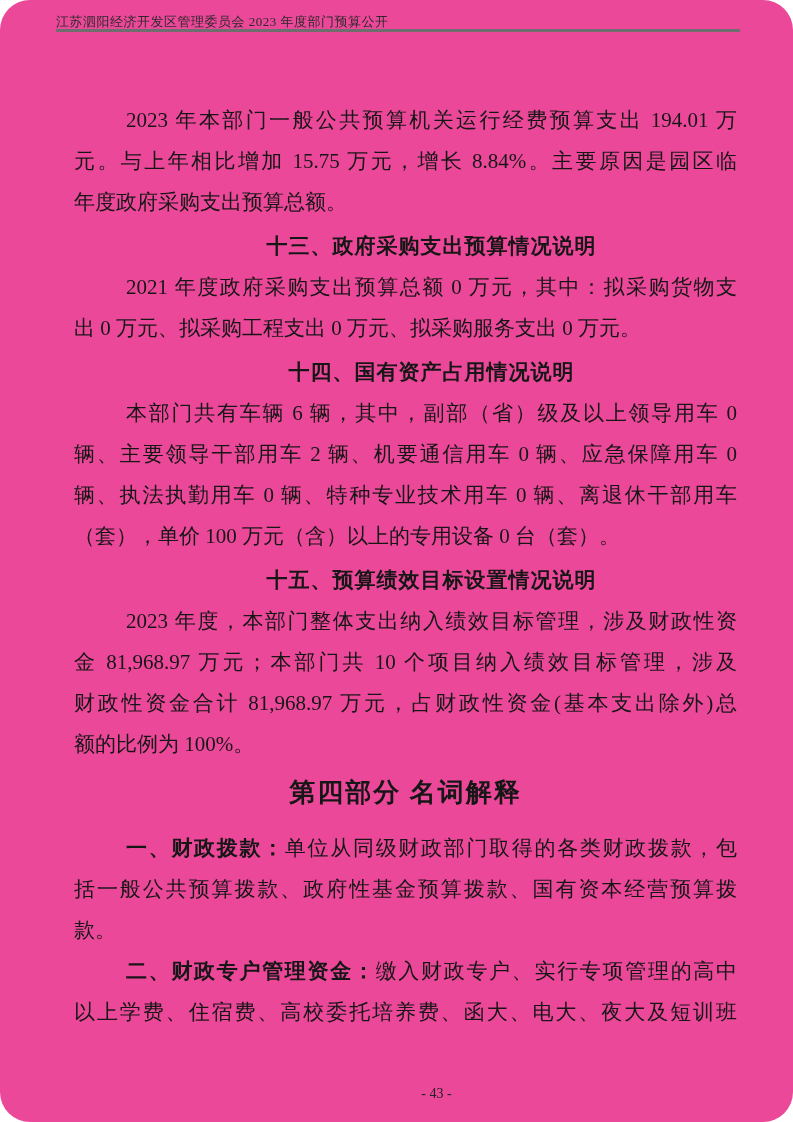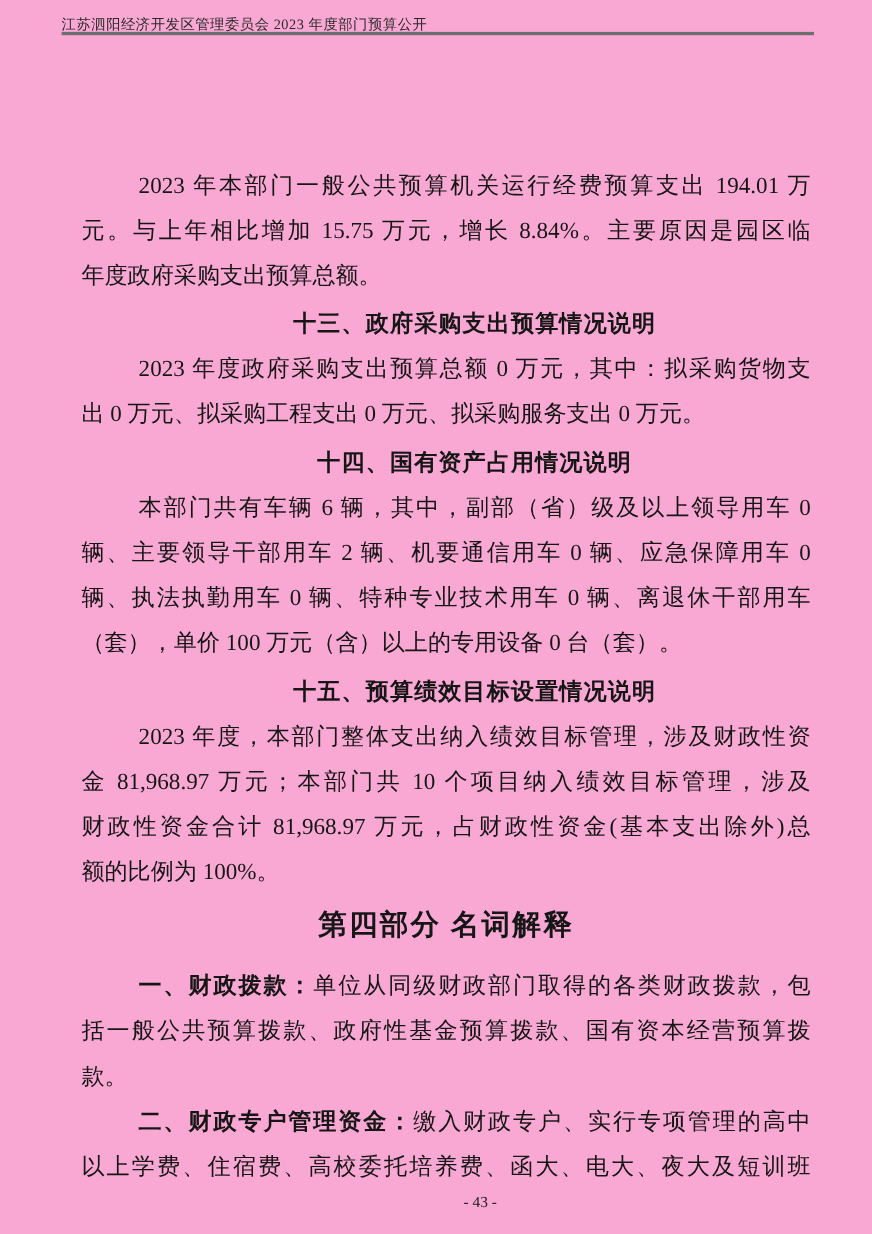--- a/index.html
+++ b/index.html
@@ -5,22 +5,23 @@
   * { margin: 0; padding: 0; box-sizing: border-box; }
   html, body { background: #ffffff; }
   body {
     width: 793px; height: 1122px;
     font-family: "Liberation Serif", "DejaVu Serif", serif;
     color: #161616;
   }
   .page {
     position: relative;
     width: 793px; height: 1122px;
-    background: #f9a8d4;
+    background: #ec4899;
     overflow: hidden;
+    border-radius: 30px;
   }
   .hdr-text {
     position: absolute;
     top: 13px; left: 56px;
     font-size: 13px;
     letter-spacing: 0.5px;
     color: #2a2a2a;
     white-space: nowrap;
   }
   .hdr-rule {
@@ -28,21 +29,20 @@
     top: 29px; left: 56px;
     width: 684px; height: 2.5px;
     background: #6e6e6e;
   }
   .doc-body {
     position: absolute;
     top: 100px; left: 74px;
     width: 663px;
     font-size: 21px;
     color: #161616;
-    margin-top: 48px;
   }
   .line {
     line-height: 41px;
     text-align: left;
     overflow: hidden;
   }
   .line.just {
     text-align: justify;
     text-align-last: justify;
     text-justify: inter-character;
@@ -88,21 +88,21 @@
   <div class="doc-body">
 
     <div class="para">
       <div class="line just ind">2023 年本部门一般公共预算机关运行经费预算支出 194.01 万</div>
       <div class="line just">元。与上年相比增加 15.75 万元，增长 8.84%。主要原因是园区临</div>
       <div class="line">年度政府采购支出预算总额。</div>
     </div>
 
     <div class="heading">十三、政府采购支出预算情况说明</div>
     <div class="para">
-      <div class="line just ind">2023 年度政府采购支出预算总额 0 万元，其中：拟采购货物支</div>
+      <div class="line just ind">2021 年度政府采购支出预算总额 0 万元，其中：拟采购货物支</div>
       <div class="line">出 0 万元、拟采购工程支出 0 万元、拟采购服务支出 0 万元。</div>
     </div>
 
     <div class="heading">十四、国有资产占用情况说明</div>
     <div class="para">
       <div class="line just ind">本部门共有车辆 6 辆，其中，副部（省）级及以上领导用车 0</div>
       <div class="line just">辆、主要领导干部用车 2 辆、机要通信用车 0 辆、应急保障用车 0</div>
       <div class="line just">辆、执法执勤用车 0 辆、特种专业技术用车 0 辆、离退休干部用车</div>
       <div class="line">（套），单价 100 万元（含）以上的专用设备 0 台（套）。</div>
     </div>

